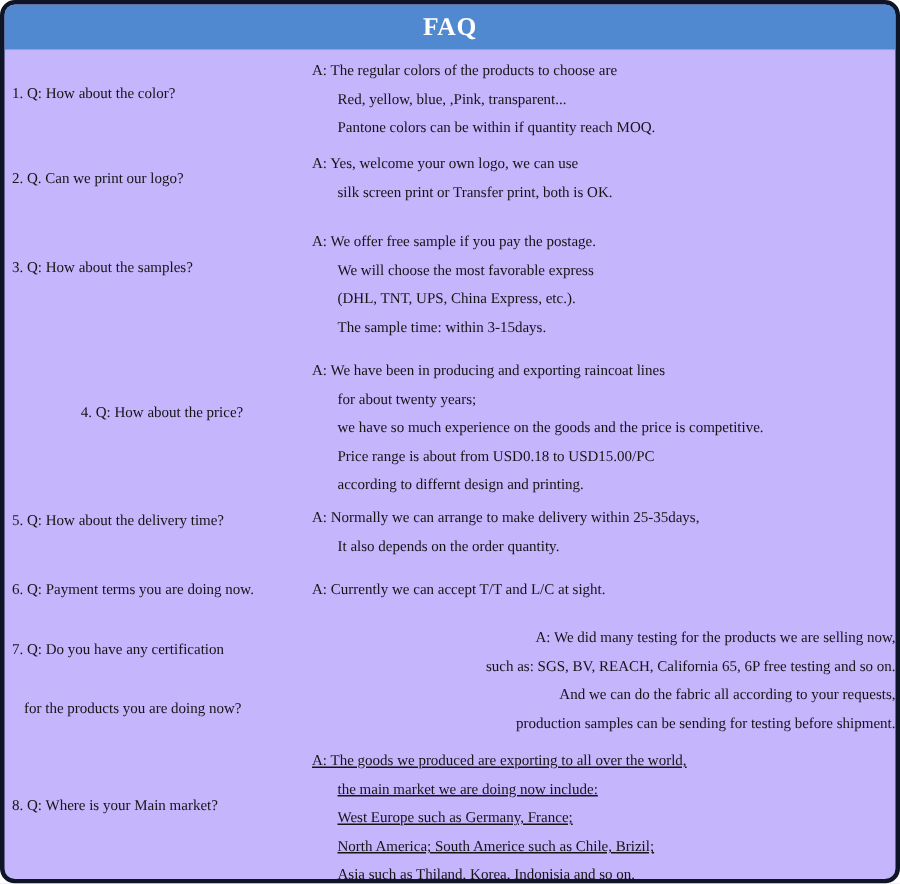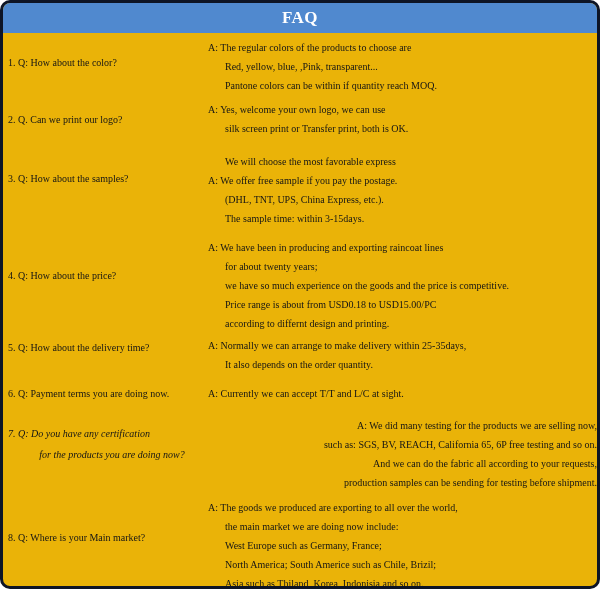--- a/index.html
+++ b/index.html
@@ -6,21 +6,21 @@
   html, body { background: #ffffff; }
   body {
     width: 600px; height: 589px;
     font-family: "Liberation Serif", "DejaVu Serif", serif;
     color: #151515;
   }
   .card {
     width: 600px; height: 589px;
     border: 3px solid #0e1526;
     border-radius: 10px;
-    background: #eab308;
+    background: #c4b5fd;
     overflow: hidden;
   }
   .header {
     height: 30px;
     background: #5089cf;
     display: flex; align-items: center; justify-content: center;
   }
   .header .title {
     color: #ffffff;
     font-size: 17px;
@@ -38,26 +38,26 @@
     font-size: 10px;
     line-height: 19px;
     white-space: nowrap;
   }
   .a .line { padding-left: 17px; }
   .a .line.first { padding-left: 0; }
 
   .r1 { height: 61px; } .r1 .q { padding-top: 20px; } .r1 .a { padding-top: 5px; }
   .r2 { height: 53px; } .r2 .q { padding-top: 16px; } .r2 .a { padding-top: 6px; }
   .r3 { height: 85px; } .r3 .q { padding-top: 22px; } .r3 .a { padding-top: 5px; }
-  .r4 { height: 98px; } .r4 .q { padding-top: 34px; } .r4 .a { padding-top: 6px; font-family: Liberation Serif, serif; }
+  .r4 { height: 98px; } .r4 .q { padding-top: 34px; text-align: center; } .r4 .a { padding-top: 6px; font-family: Liberation Serif, serif; }
   .r5 { height: 48px; } .r5 .q { padding-top: 8px; }  .r5 .a { padding-top: 6px; }
   .r6 { height: 32px; } .r6 .q { padding-top: 6px; }  .r6 .a { padding-top: 6px; }
-  .r7 { height: 82px; } .r7 .q { padding-top: 14px; font-style: italic; } .r7 .a { padding-top: 6px; text-align: right; }
-  .r7 .q .line + .line { margin-top: 2px; padding-left: 8px; text-align: center; }
-  .r8 { height: 94px; } .r8 .q { padding-top: 36px; } .r8 .a { padding-top: 6px; }
+  .r7 { height: 82px; } .r7 .q { padding-top: 14px; } .r7 .a { padding-top: 6px; text-align: right; }
+  .r7 .q .line + .line { margin-top: 20px; padding-left: 8px; }
+  .r8 { height: 94px; } .r8 .q { padding-top: 36px; } .r8 .a { padding-top: 6px; text-decoration: underline; }
 </style>
 </head>
 <body>
 
 <div class="card">
   <div class="header">
     <span class="title">FAQ</span>
   </div>
   <div class="body">
 
@@ -80,22 +80,22 @@
         <div class="line first">A: Yes, welcome your own logo, we can use</div>
         <div class="line">silk screen print or Transfer print, both is OK.</div>
       </div>
     </div>
 
     <div class="row r3">
       <div class="q">
         <div class="line">3. Q: How about the samples?</div>
       </div>
       <div class="a">
+        <div class="line first">A: We offer free sample if you pay the postage.</div>
         <div class="line">We will choose the most favorable express</div>
-        <div class="line first">A: We offer free sample if you pay the postage.</div>
         <div class="line">(DHL, TNT, UPS, China Express, etc.).</div>
         <div class="line">The sample time: within 3-15days.</div>
       </div>
     </div>
 
     <div class="row r4">
       <div class="q">
         <div class="line">4. Q: How about the price?</div>
       </div>
       <div class="a">

